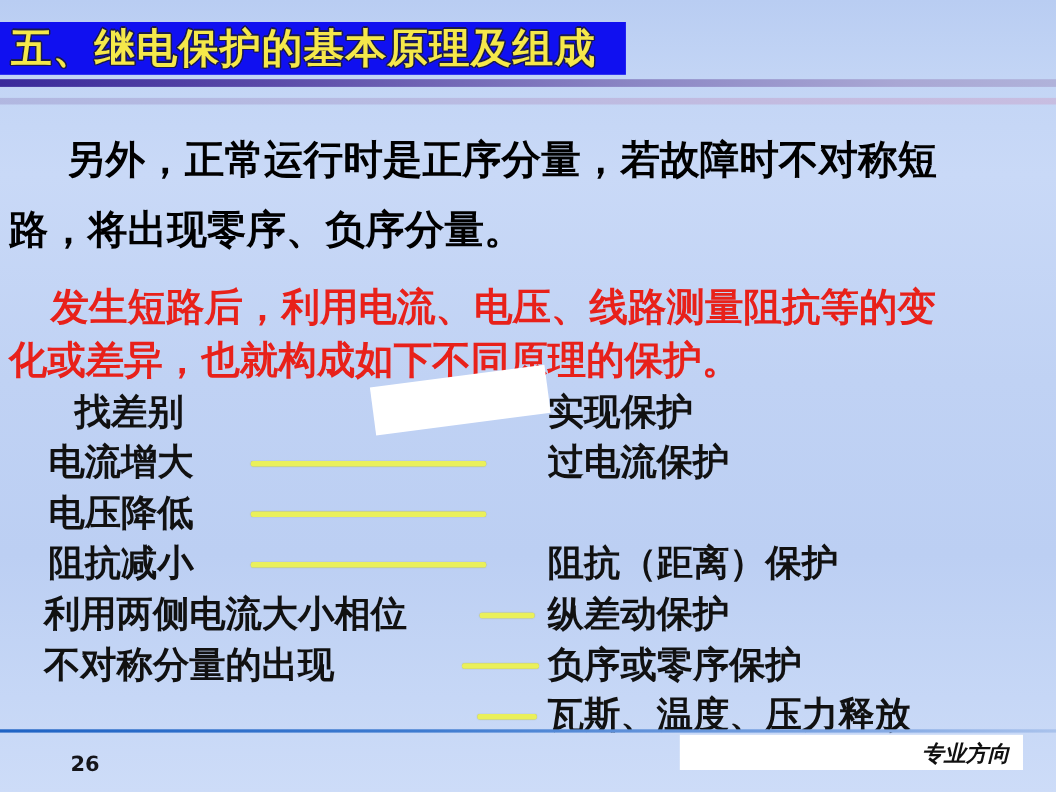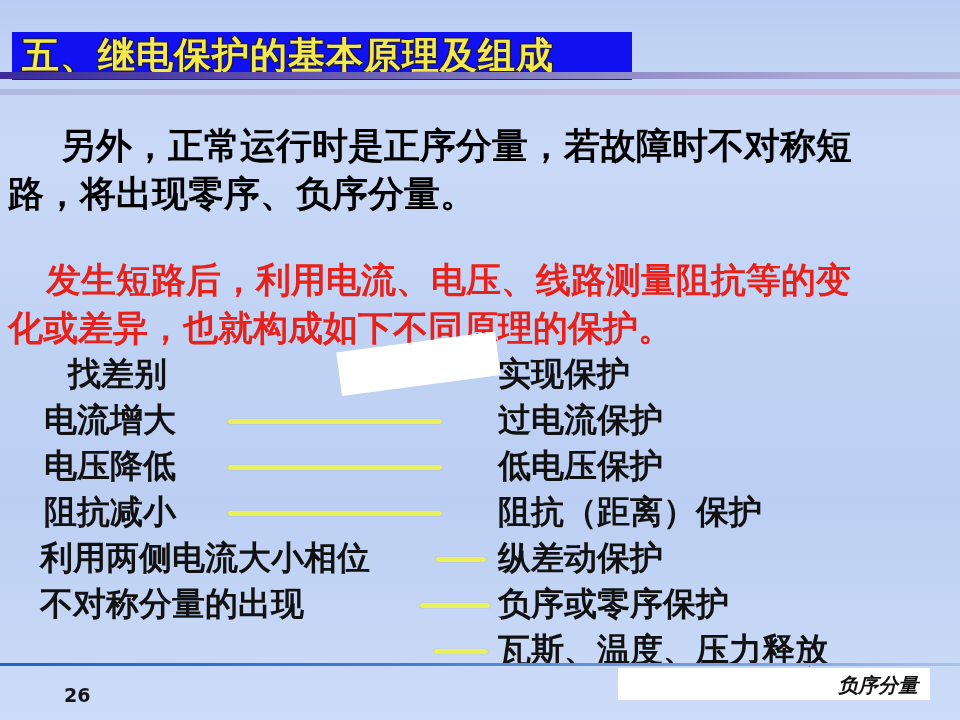--- a/index.html
+++ b/index.html
@@ -24,26 +24,25 @@
         #c0d2f4 48%,
         #bccff3 70%,
         #c6d7f6 88%,
         #cddcf8 100%);
     overflow: hidden;
   }
 
   
   #title-banner {
     position: absolute;
-    left: 12px;
+    left: 0px;
     top: 20px;
-    width: 620px;
+    width: 569px;
     height: 48px;
     background: #1010f0;
-    margin-top: 12px;
   }
   #title-text {
     position: absolute;
     left: 10px;
     top: 1px;
     font-size: 37px;
     font-weight: bold;
     letter-spacing: 1px;
     color: #f5e84a;
     line-height: 46px;
@@ -82,21 +81,21 @@
     font-weight: bold;
     line-height: 48px;
     white-space: nowrap;
   }
   #para-black {
     left: 8px;
     top: 122px;
     width: 944px;
   }
   #para-black .l1 { padding-left: 52px; }
-  #para-black .l2 { padding-left: 0px; }
+  #para-black .l2 { padding-left: 0px; margin-top: 16px; }
 
   #para-red {
     left: 8px;
     top: 256px;
     color: #e8211a;
     font-size: 35px;
     line-height: 48px;
   }
   #para-red .l1 { padding-left: 38px; }
   #para-red .l2 { padding-left: 0px; }
@@ -219,21 +218,20 @@
 
     <div class="map-row">
       <div class="map-left" style="left:44px;text-align:right;">电流增大</div>
       <div class="map-arrow" style="left:228px; top:21px; width:214px;"></div>
       <div class="map-right">过电流保护</div>
     </div>
 
     <div class="map-row">
       <div class="map-left" style="left:44px;">电压降低</div>
       <div class="map-arrow" style="left:228px; top:21px; width:214px;"></div>
-      <div class="map-right">低电压保护</div>
     </div>
 
     <div class="map-row">
       <div class="map-left" style="left:44px;">阻抗减小</div>
       <div class="map-arrow" style="left:228px; top:21px; width:214px;"></div>
       <div class="map-right">阻抗（距离）保护</div>
     </div>
 
     <div class="map-row">
       <div class="map-left" style="left:40px;">利用两侧电流大小相位</div>
@@ -252,16 +250,16 @@
       <div class="map-right">瓦斯、温度、压力释放</div>
     </div>
 
   </div>
 
   <div id="white-shape"></div>
 
   <div id="footer-rule"></div>
   <div id="page-number">26</div>
   <div id="footer-box">
-    <div id="footer-brand">负序分量</div>
+    <div id="footer-brand">专业方向</div>
   </div>
 
 </div>
 
 </body></html>

